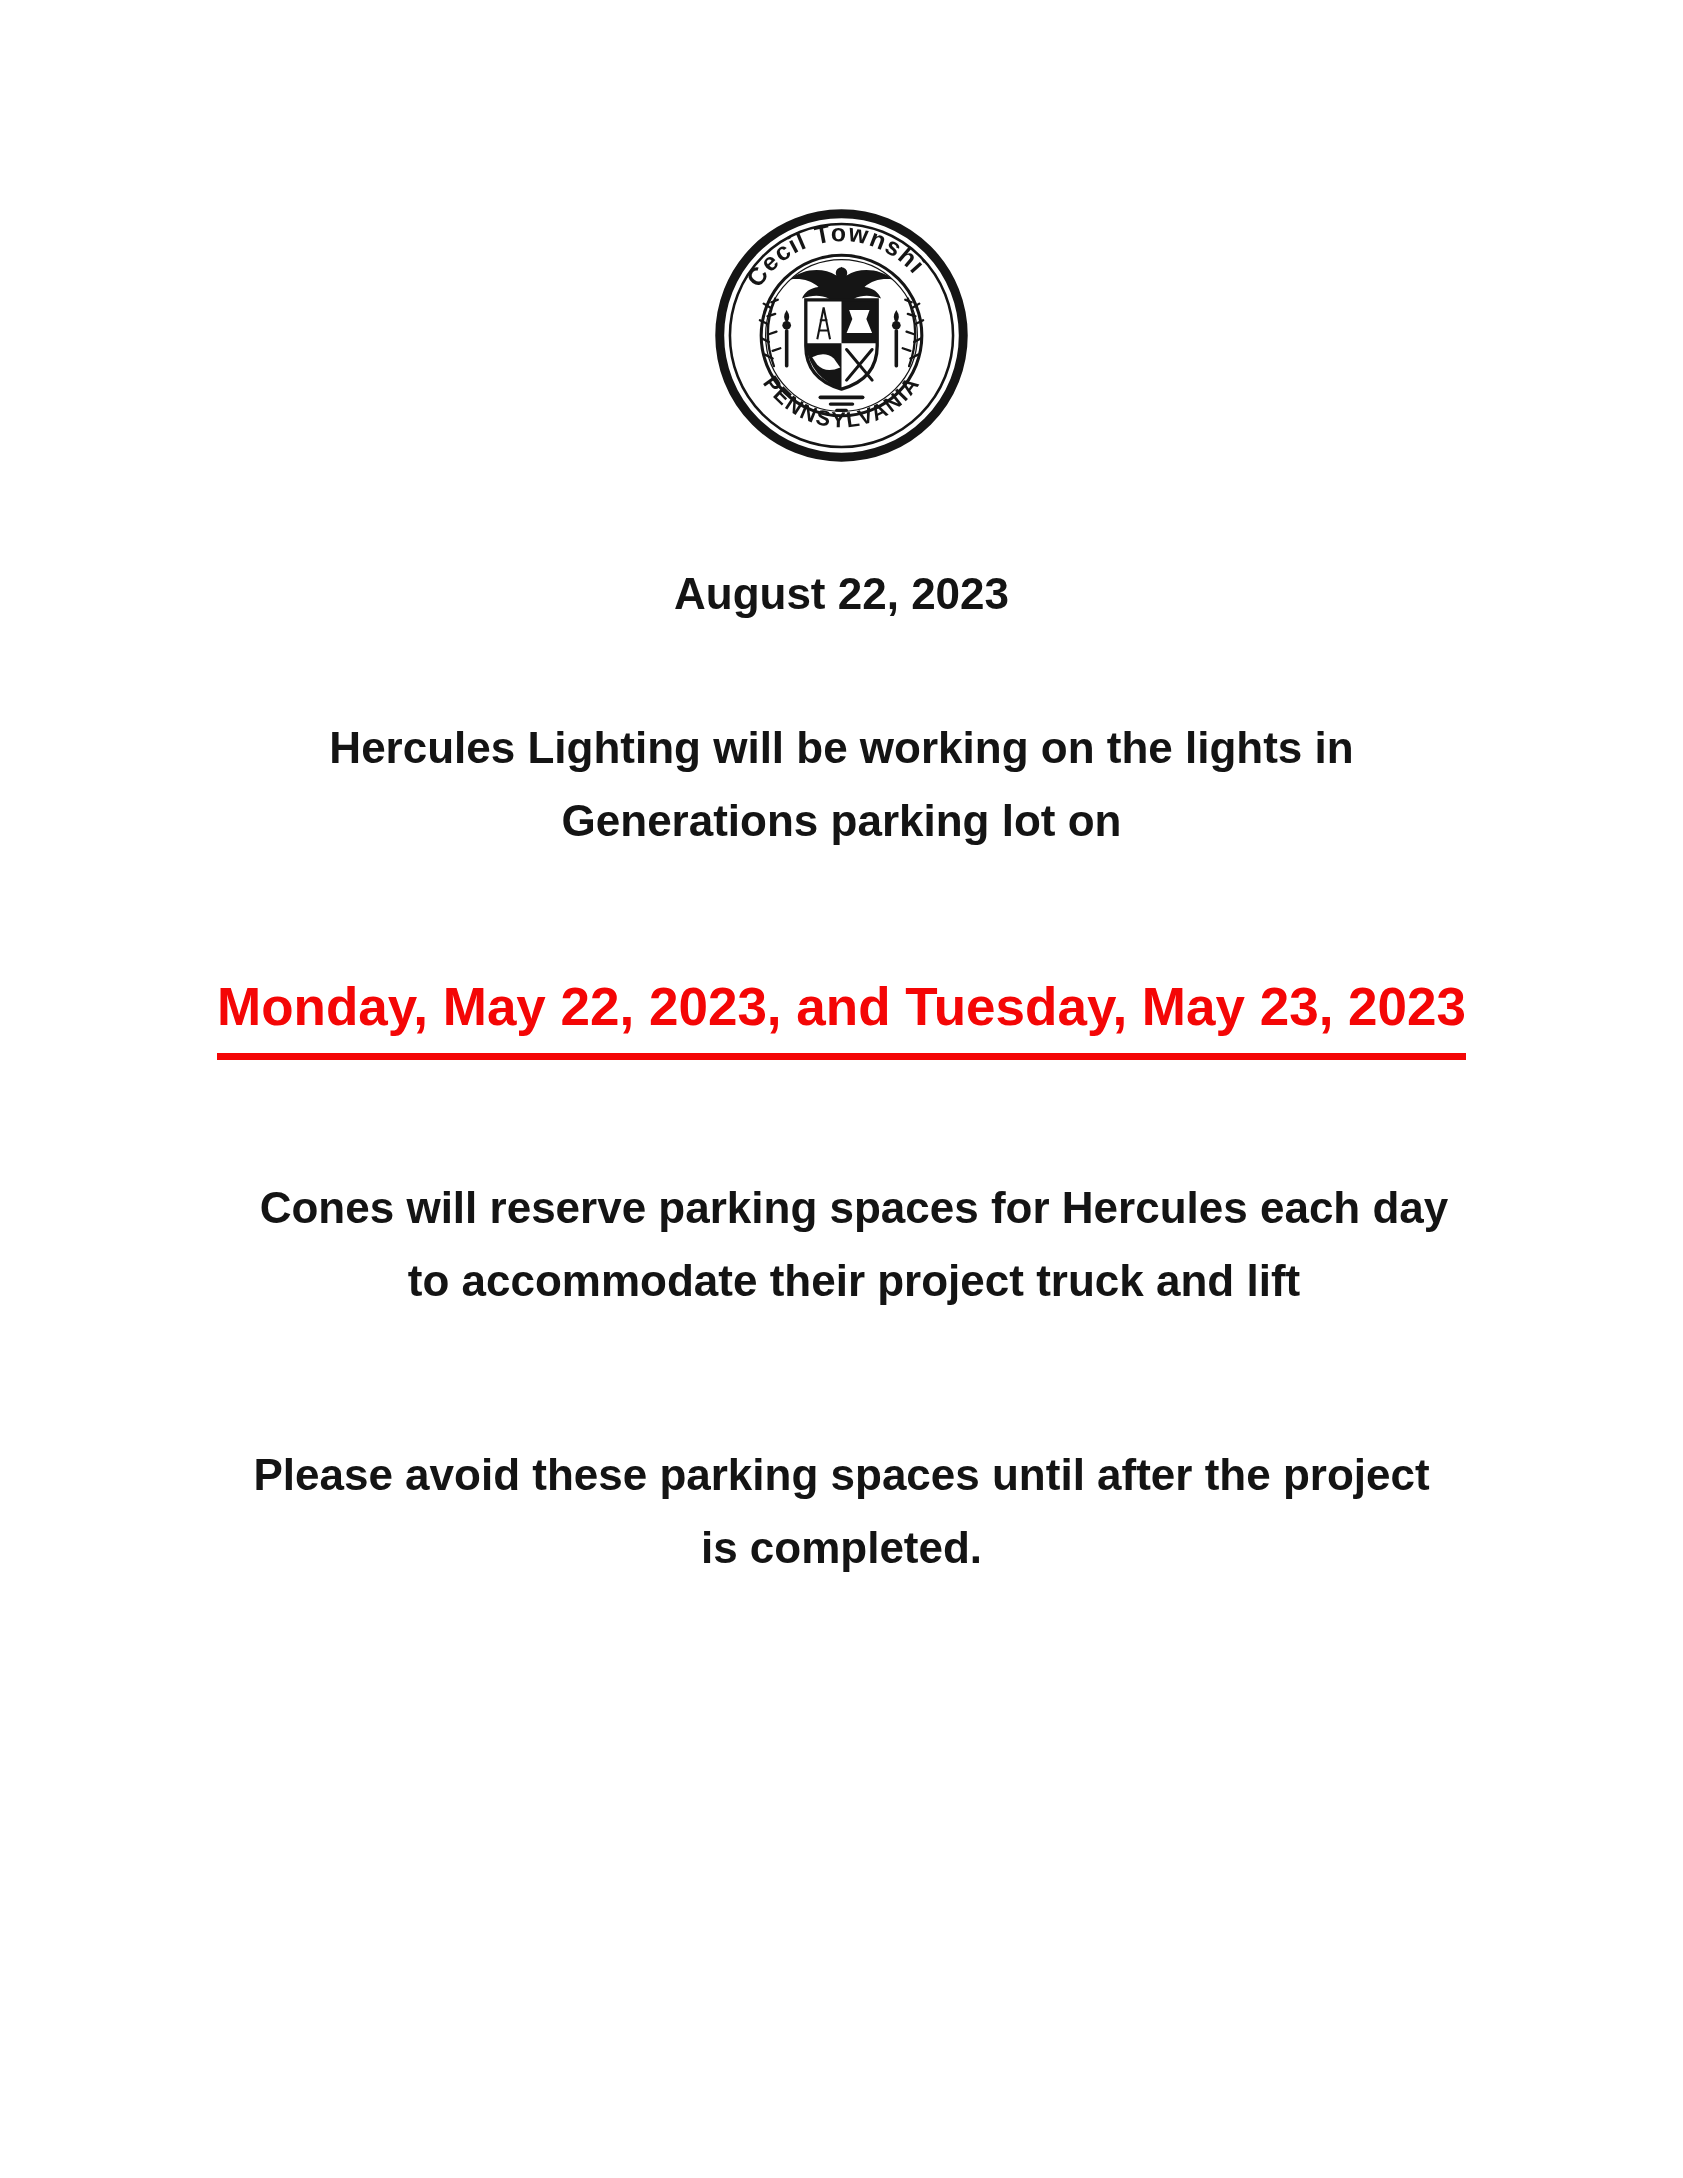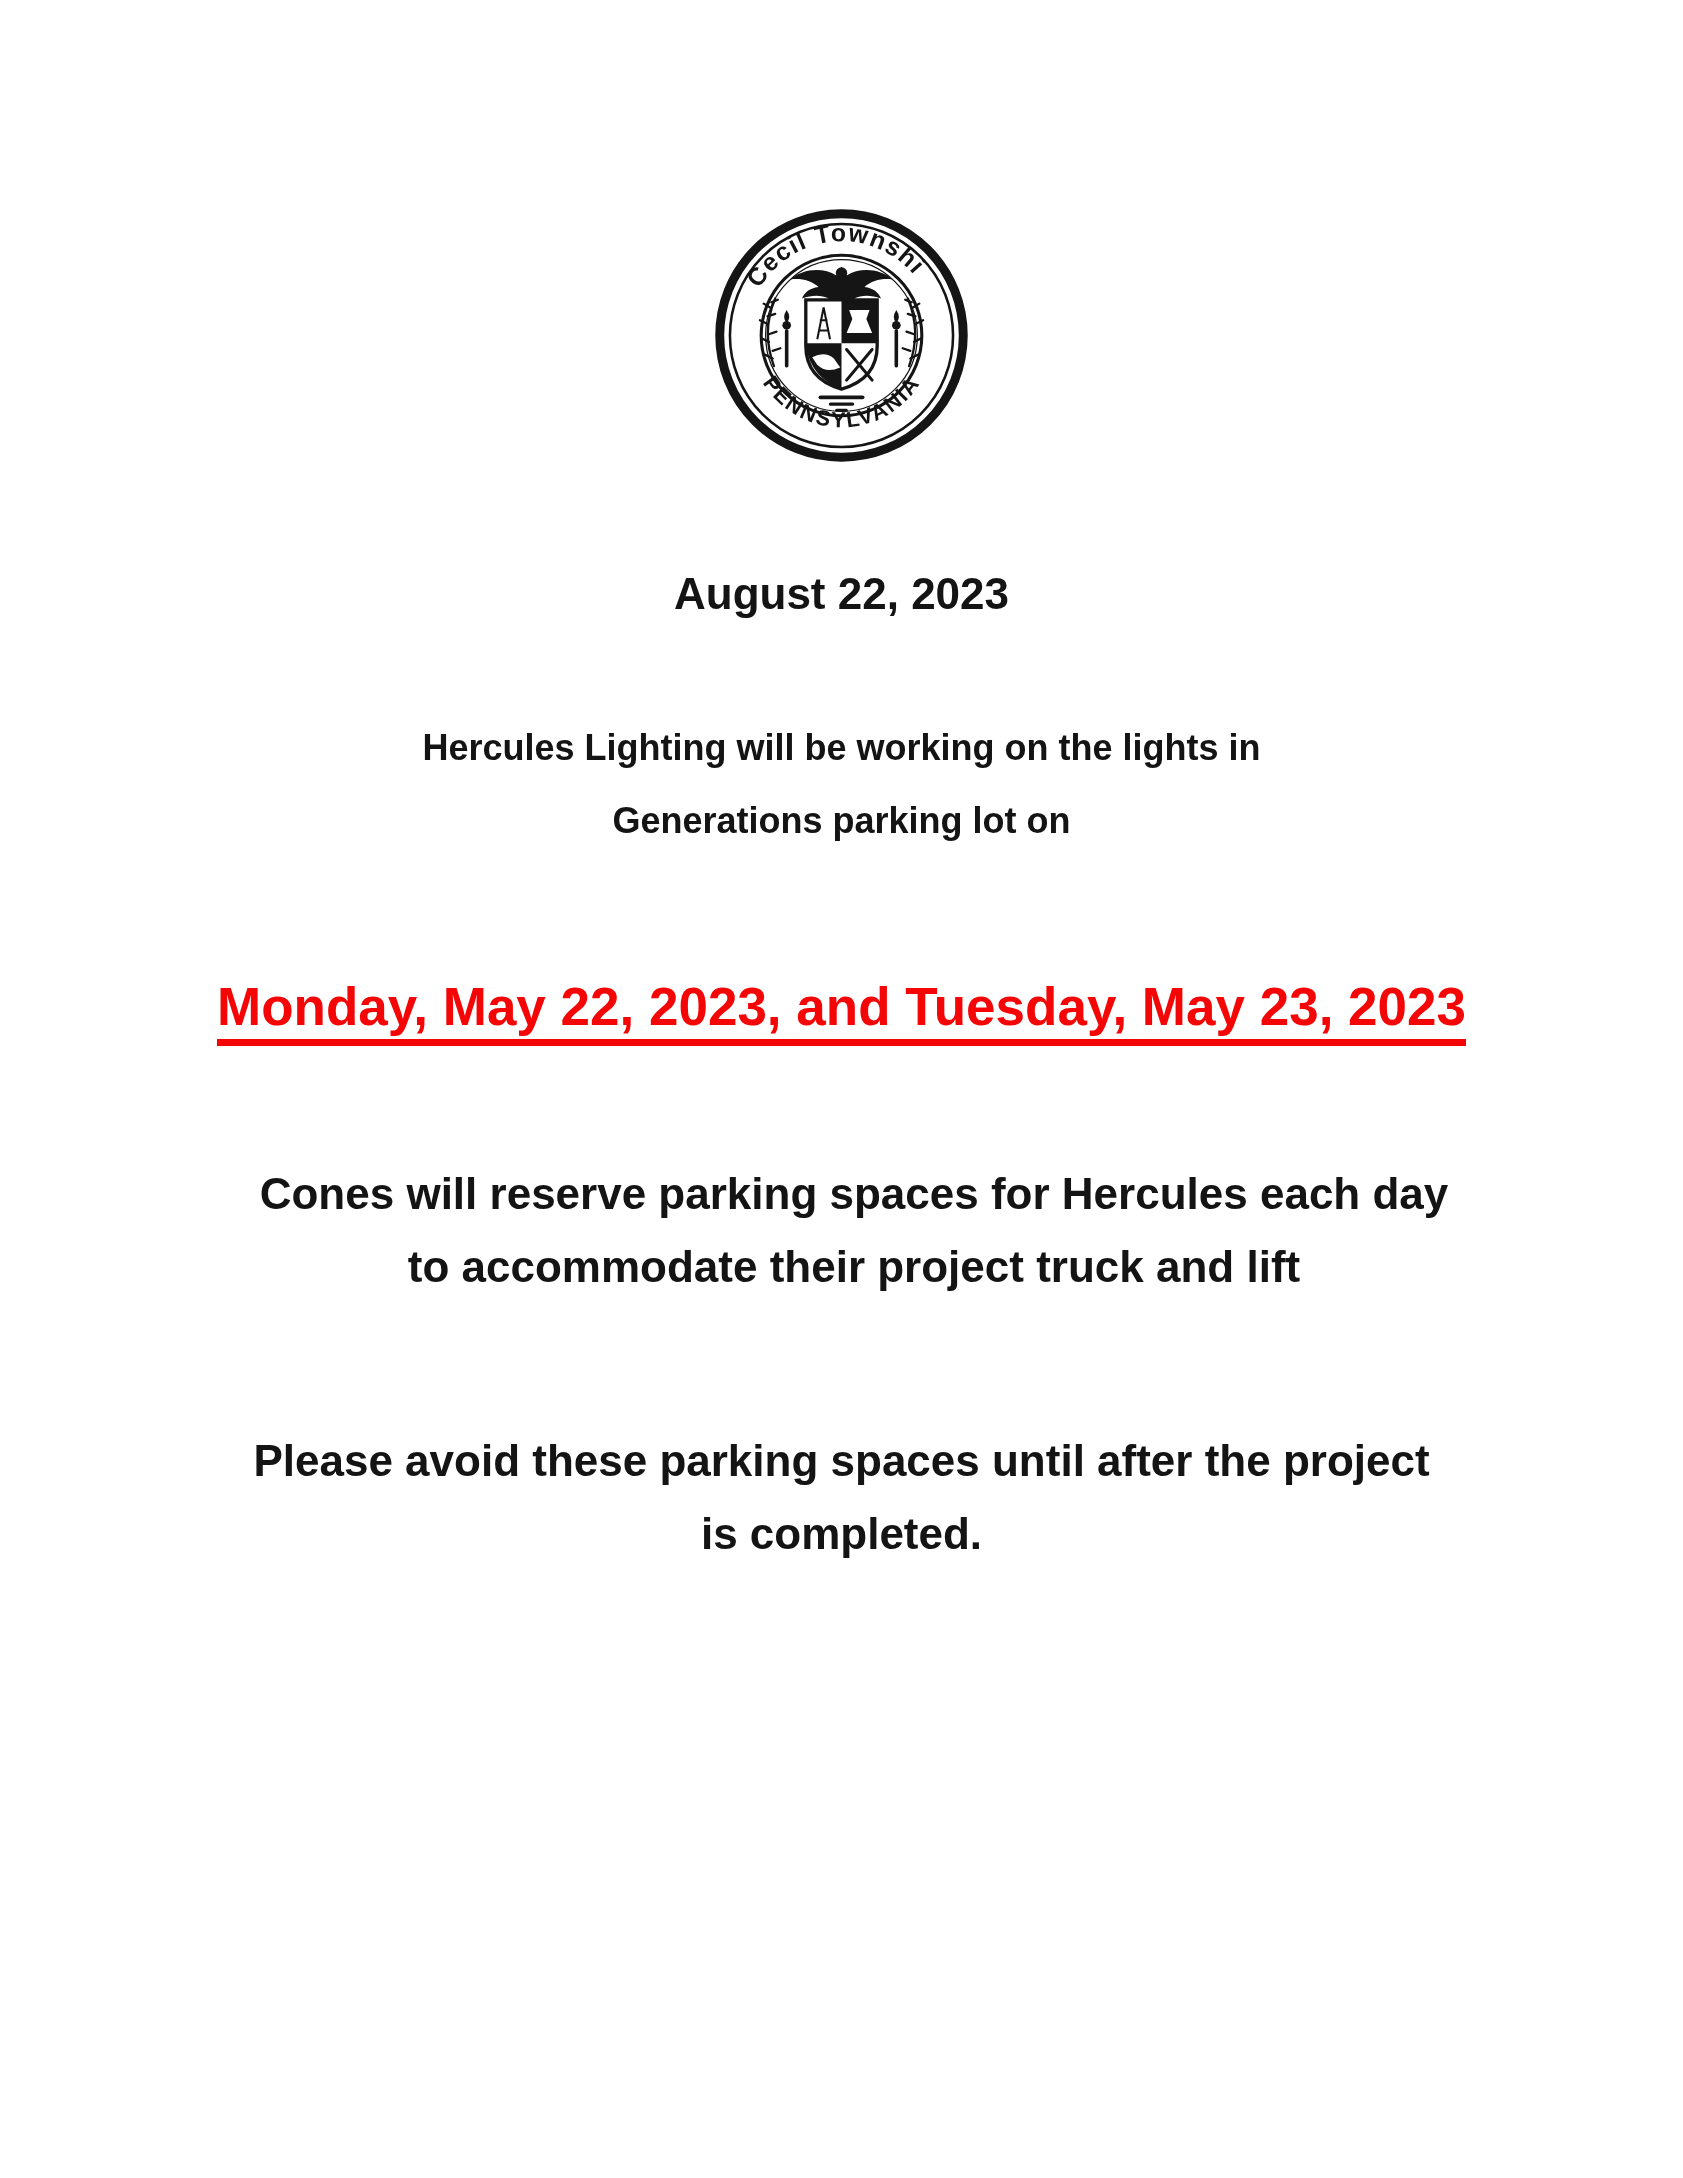--- a/index.html
+++ b/index.html
@@ -20,33 +20,33 @@
     line-height: 0;
   }
   .seal-wrap svg { display: inline-block; }
   .doc-date {
     margin-top: 109px;
     font-size: 44px;
     line-height: 1;
   }
   .intro {
     margin-top: 95px;
-    font-size: 36px;
+    font-size: 44px;
     line-height: 73px;
   }
   .line { display: block; }
   .highlight {
     margin-top: 123px;
     font-size: 53px;
     line-height: 1;
     color: var(--red, #f40606);
   }
   .highlight .underline {
     display: inline-block;
-    padding-bottom: 6px;
+    padding-bottom: 20px;
     border-bottom: 7px solid currentColor;
   }
   .cones {
     margin-top: 111px;
     font-size: 44px;
     line-height: 73px;
     padding-left: 25px;
   }
   .avoid {
     margin-top: 121px;

